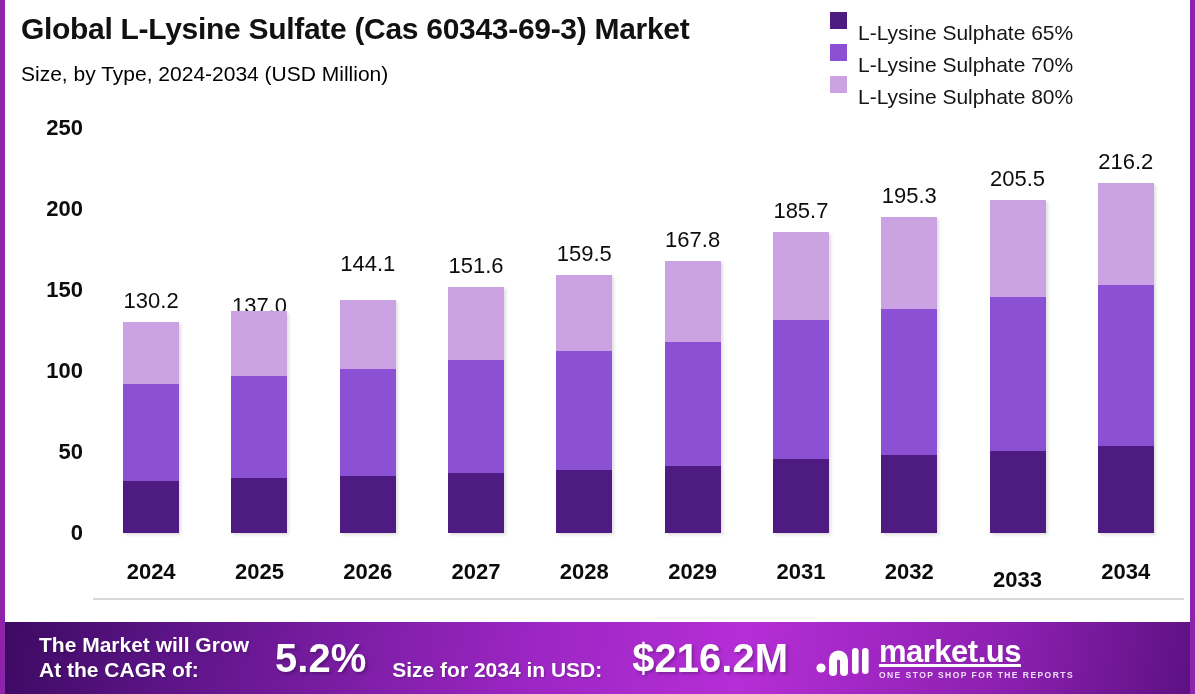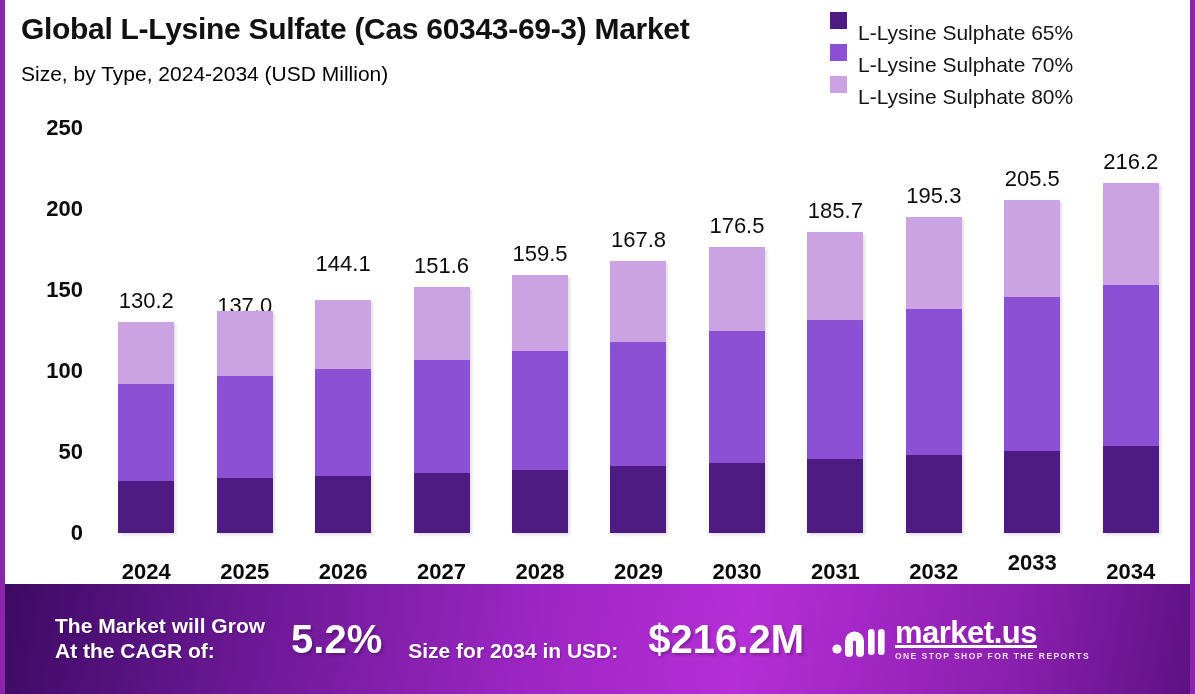--- a/index.html
+++ b/index.html
@@ -69,23 +69,23 @@
     bottom: -46px; font-size: 22px; font-weight: 800; color: #0b0b0b;
     white-space: nowrap;
   }
   .baseline {
     position: absolute; left: 88px; right: 6px; height: 2px;
     background: #d8d8d8; bottom: 0;
   }
 
   
   .banner {
-    position: absolute; left: 0; bottom: 0; width: 1185px; height: 110px;
+    position: absolute; left: 0; bottom: 0; width: 1185px; height: 72px;
     background: linear-gradient(100deg, #3d0a63 0%, #5c1486 14%, #9d26c4 45%, #b52ed6 62%, #8a1fae 85%, #5d1183 100%);
-    display: flex; align-items: center; overflow: hidden; padding-left: 16px;
+    display: flex; align-items: center; overflow: hidden;
   }
   .banner-text {
     color: #ffffff; font-size: 21px; font-weight: 800; line-height: 1.17;
     text-shadow: 1px 1px 2px rgba(0,0,0,0.22); white-space: nowrap;
   }
   .banner-big {
     color: #ffffff; font-size: 40px; font-weight: 800;
     text-shadow: 2px 2px 3px rgba(0,0,0,0.25); white-space: nowrap;
   }
   .b-cagr-label { margin-left: 34px; }
@@ -188,29 +188,20 @@
         <div class="bar-col">
           <div class="bar-total" style="top: 115.164px;">167.8</div>
           <div class="bar-stack" style="height: 271.836px; margin-bottom: 67px;">
             <div class="seg" style="height: 66.744px; background: rgb(78, 27, 130);"></div>
             <div class="seg" style="height: 124.74px; background: rgb(139, 80, 212);"></div>
             <div class="seg" style="height: 80.352px; background: rgb(203, 163, 227);"></div>
           </div>
           <div class="xlabel" style="bottom: 15px;">2029</div>
         </div>
         <div class="bar-col">
-          <div class="bar-total" style="top: 101.07px;">176.5</div>
-          <div class="bar-stack" style="height: 285.93px; margin-bottom: 67px;">
-            <div class="seg" style="height: 70.308px; background: rgb(78, 27, 130);"></div>
-            <div class="seg" style="height: 131.382px; background: rgb(139, 80, 212);"></div>
-            <div class="seg" style="height: 84.24px; background: rgb(203, 163, 227);"></div>
-          </div>
-          <div class="xlabel" style="bottom: 15px;">2030</div>
-        </div>
-        <div class="bar-col">
           <div class="bar-total" style="top: 86.166px;">185.7</div>
           <div class="bar-stack" style="height: 300.834px; margin-bottom: 67px;">
             <div class="seg" style="height: 74.034px; background: rgb(78, 27, 130);"></div>
             <div class="seg" style="height: 138.51px; background: rgb(139, 80, 212);"></div>
             <div class="seg" style="height: 88.29px; background: rgb(203, 163, 227);"></div>
           </div>
           <div class="xlabel" style="bottom: 15px;">2031</div>
         </div>
         <div class="bar-col">
           <div class="bar-total" style="top: 70.614px;">195.3</div>
@@ -221,21 +212,21 @@
           </div>
           <div class="xlabel" style="bottom: 15px;">2032</div>
         </div>
         <div class="bar-col">
           <div class="bar-total" style="top: 54.09px;">205.5</div>
           <div class="bar-stack" style="height: 332.91px; margin-bottom: 67px;">
             <div class="seg" style="height: 82.134px; background: rgb(78, 27, 130);"></div>
             <div class="seg" style="height: 153.576px; background: rgb(139, 80, 212);"></div>
             <div class="seg" style="height: 97.2px; background: rgb(203, 163, 227);"></div>
           </div>
-          <div class="xlabel" style="bottom: 24px;">2033</div>
+          <div class="xlabel" style="bottom: 7px;">2033</div>
         </div>
         <div class="bar-col">
           <div class="bar-total" style="top: 36.756px;">216.2</div>
           <div class="bar-stack" style="height: 350.244px; margin-bottom: 67px;">
             <div class="seg" style="height: 86.67px; background: rgb(78, 27, 130);"></div>
             <div class="seg" style="height: 161.19px; background: rgb(139, 80, 212);"></div>
             <div class="seg" style="height: 102.384px; background: rgb(203, 163, 227);"></div>
           </div>
           <div class="xlabel" style="bottom: 15px;">2034</div>
         </div>

